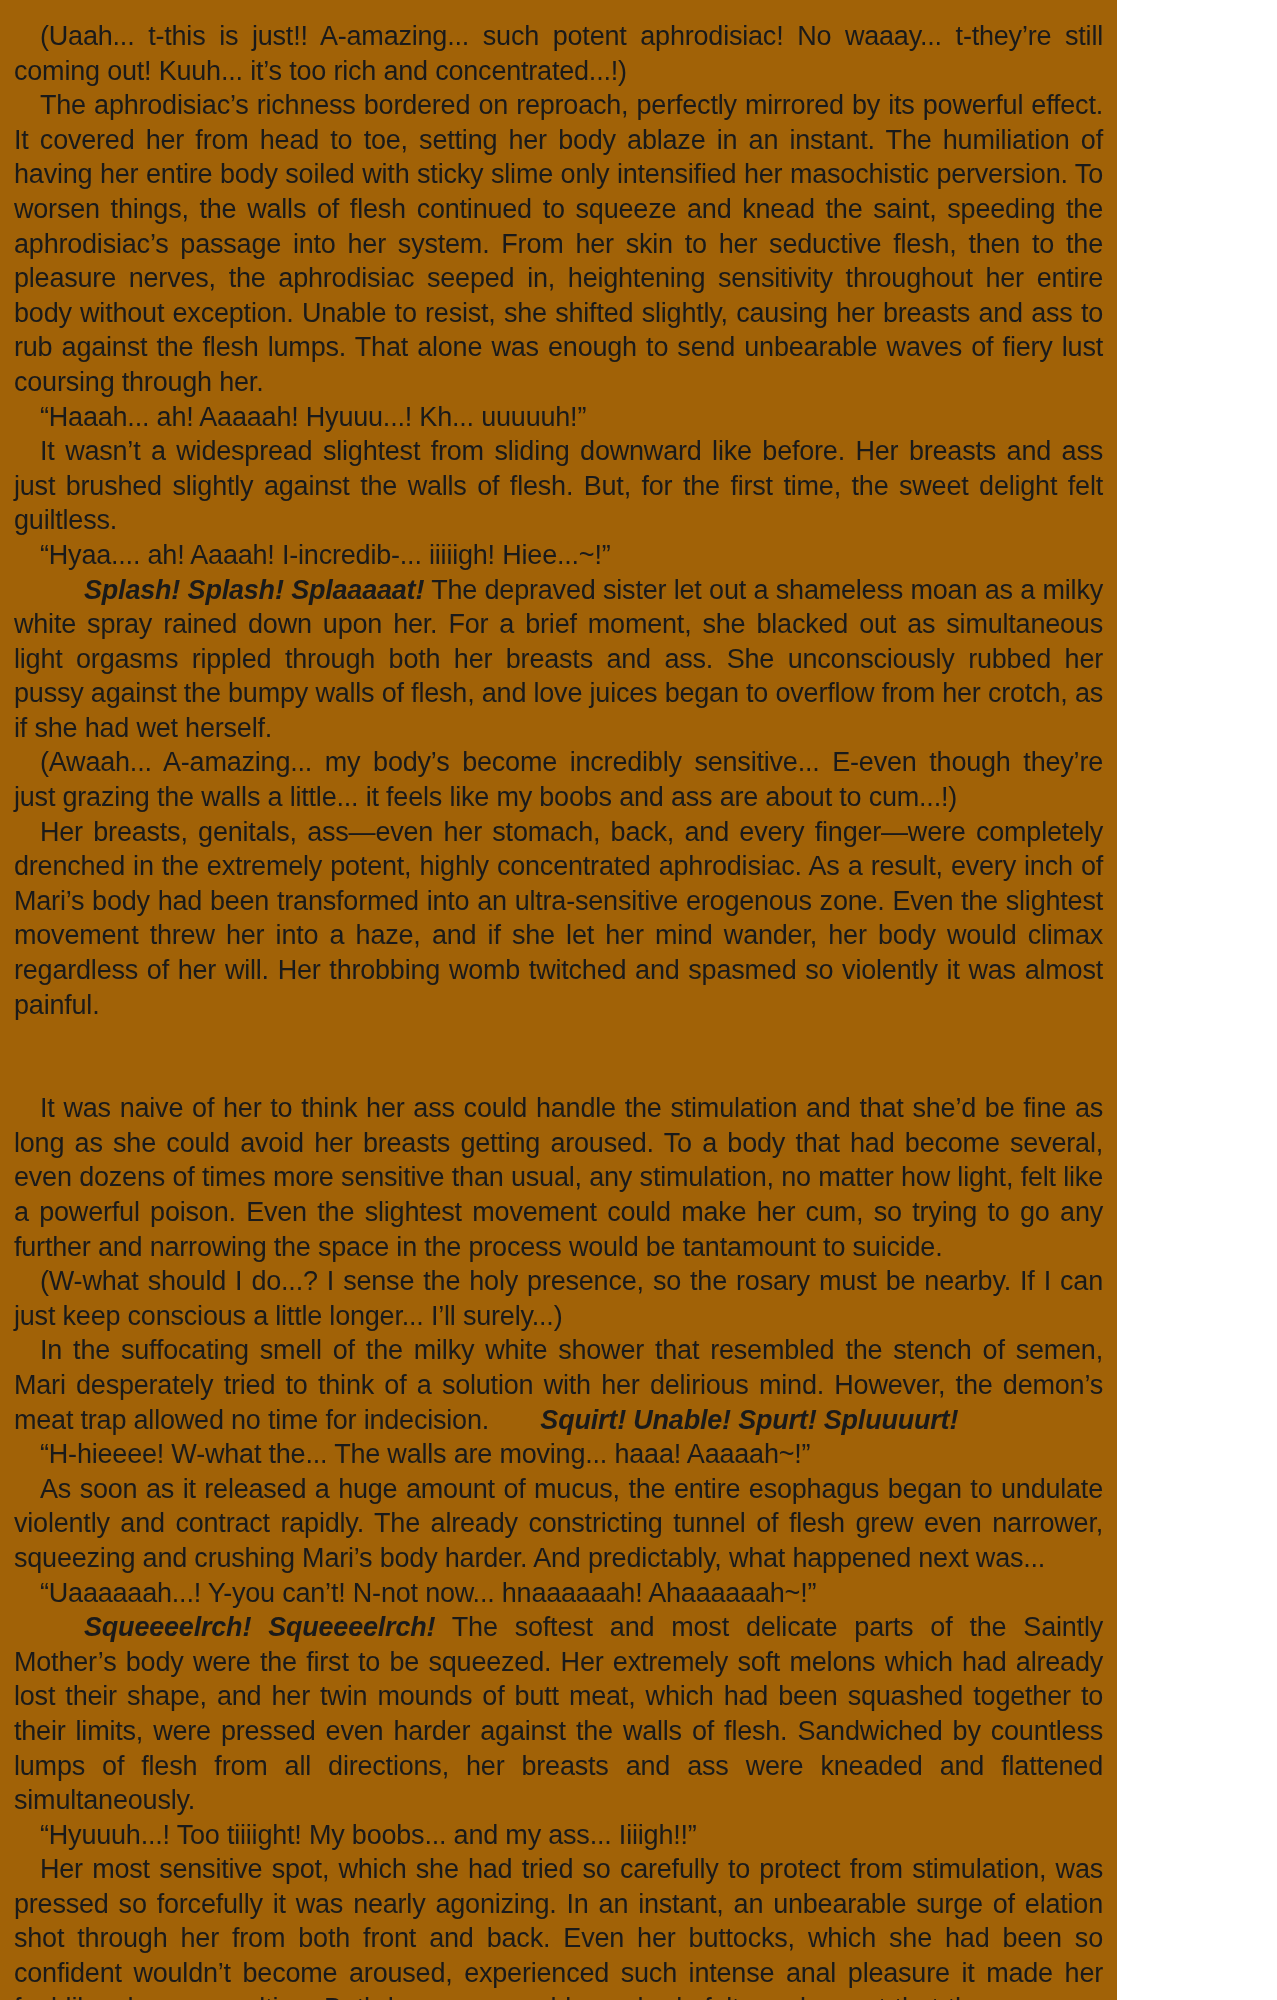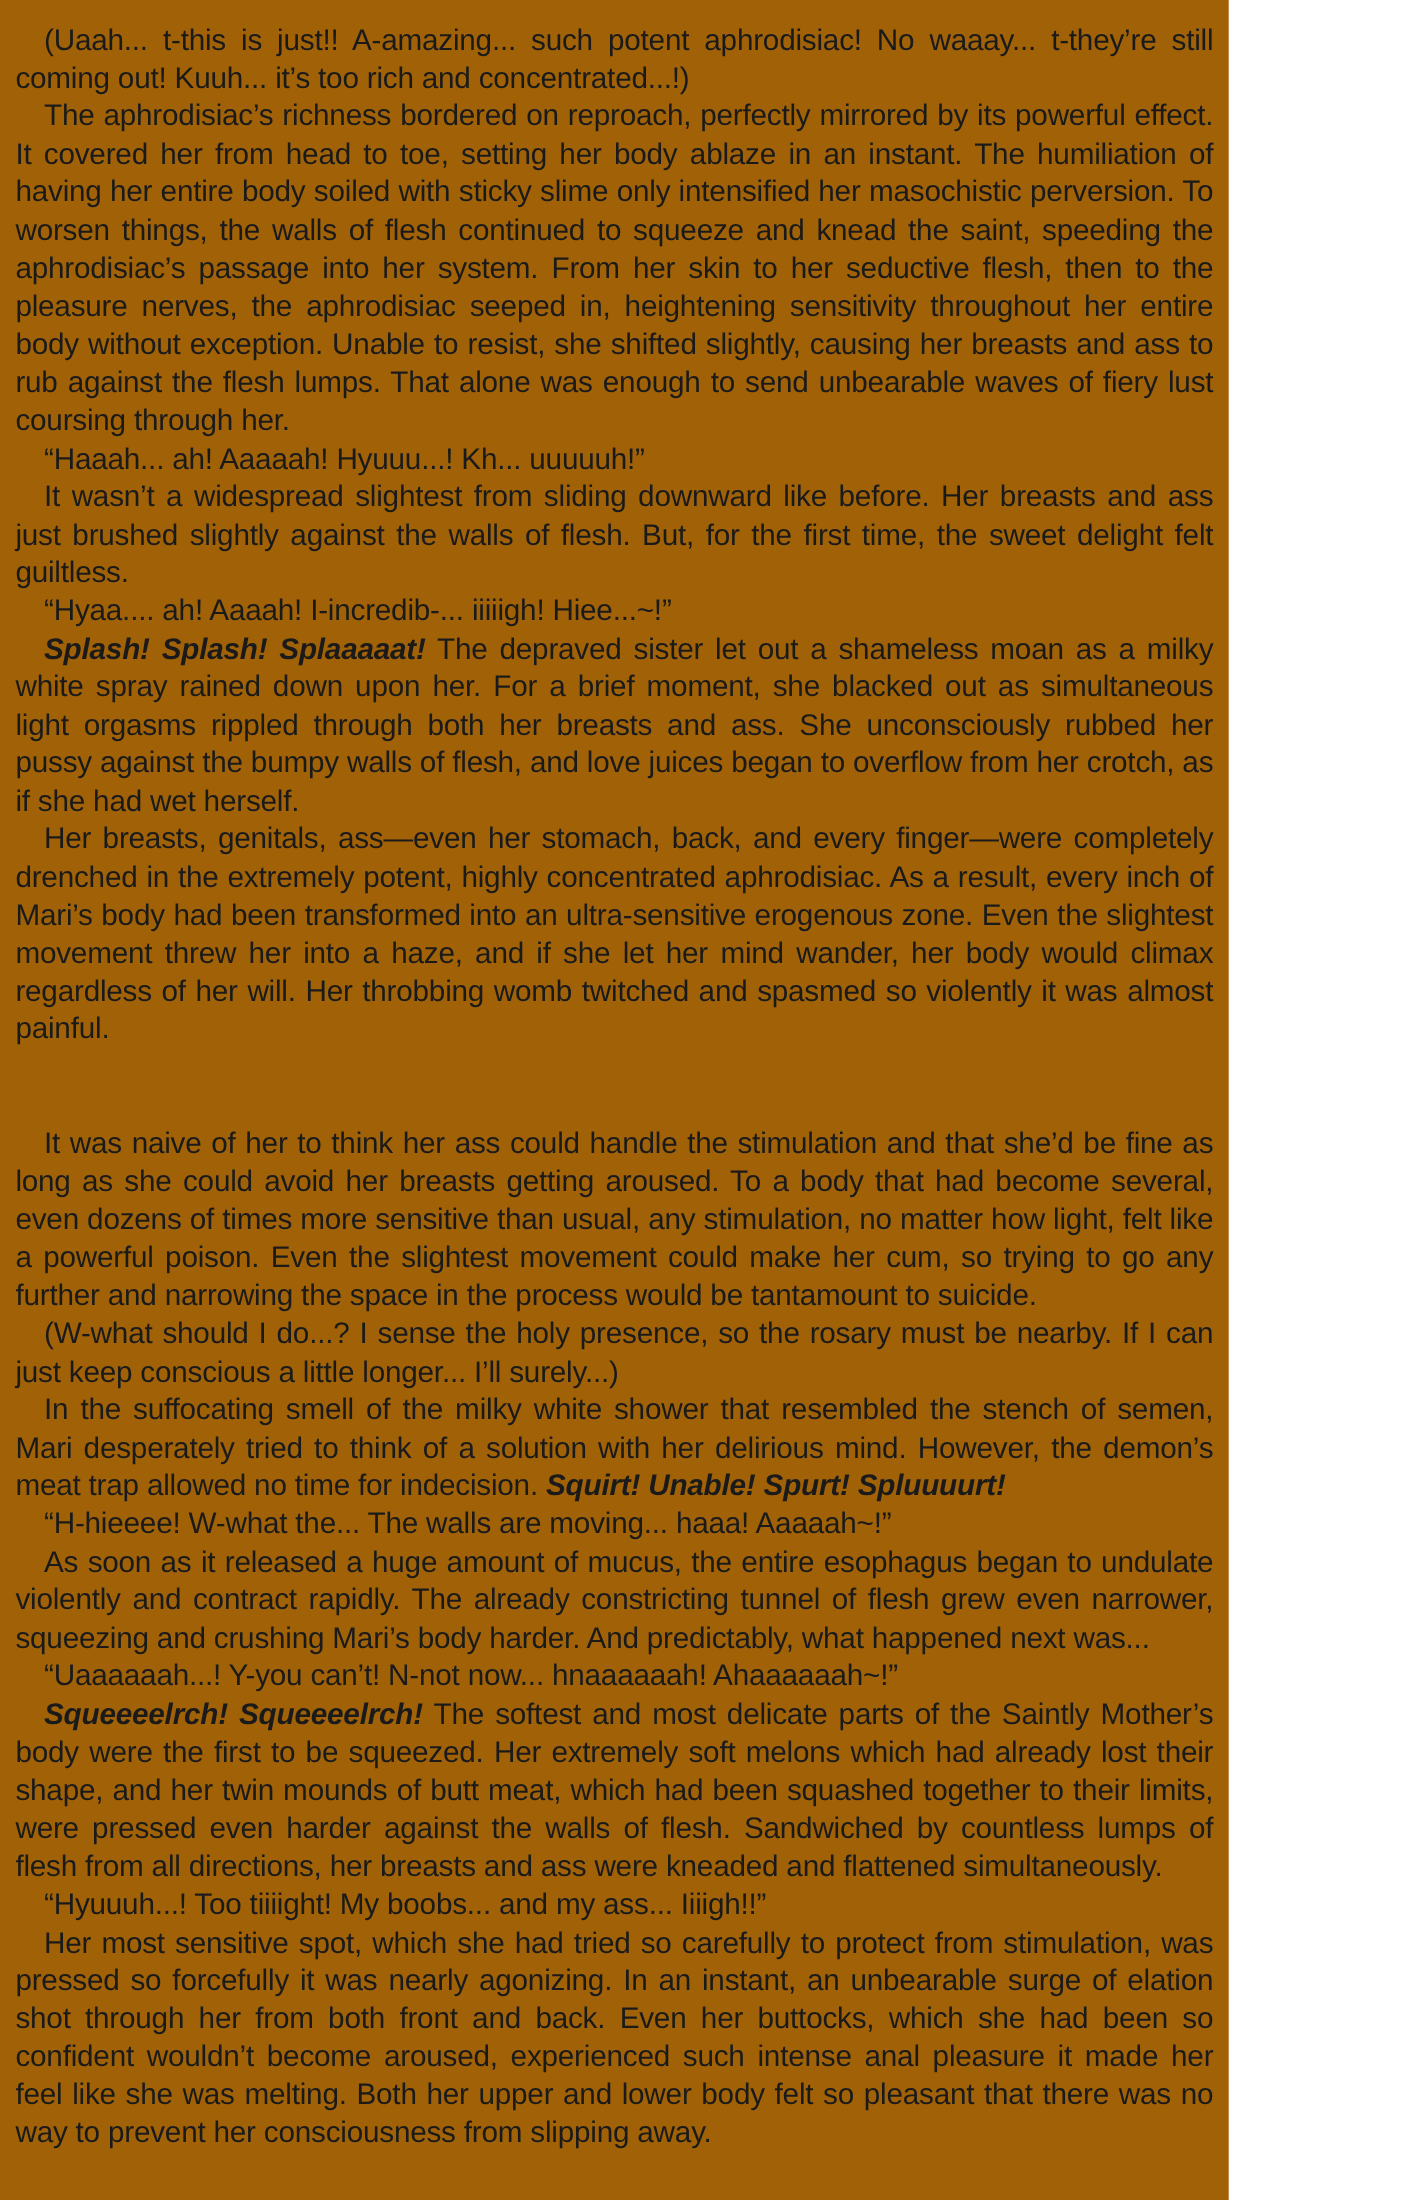--- a/index.html
+++ b/index.html
@@ -28,36 +28,38 @@
     text-align: justify;
   }
   .book-text p {
     margin: 0;
     padding: 0;
     text-indent: 26px;
   }
   .bi {
     font-weight: bold;
     font-style: italic;
+    margin-left: 44px;
   }
   .scene-break {
     height: 69px;
   }
 </style>
 </head>
 <body>
 
 <main class="reader-page">
   <article class="book-text">
       <p><span>(Uaah... t-this is just!! A-amazing... such potent aphrodisiac! No waaay... t-they’re still coming out! Kuuh... it’s too rich and concentrated...!)</span></p>
       <p><span>The aphrodisiac’s richness bordered on reproach, perfectly mirrored by its powerful effect. It covered her from head to toe, setting her body ablaze in an instant. The humiliation of having her entire body soiled with sticky slime only intensified her masochistic perversion. To worsen things, the walls of flesh continued to squeeze and knead the saint, speeding the aphrodisiac’s passage into her system. From her skin to her seductive flesh, then to the pleasure nerves, the aphrodisiac seeped in, heightening sensitivity throughout her entire body without exception. Unable to resist, she shifted slightly, causing her breasts and ass to rub against the flesh lumps. That alone was enough to send unbearable waves of fiery lust coursing through her.</span></p>
       <p><span>“Haaah... ah! Aaaaah! Hyuuu...! Kh... uuuuuh!”</span></p>
       <p><span>It wasn’t a widespread slightest from sliding downward like before. Her breasts and ass just brushed slightly against the walls of flesh. But, for the first time, the sweet delight felt guiltless.</span></p>
       <p><span>“Hyaa.... ah! Aaaah! I-incredib-... iiiiigh! Hiee...~!”</span></p>
       <p><span class="bi">Splash! Splash! Splaaaaat!</span><span> The depraved sister let out a shameless moan as a milky white spray rained down upon her. For a brief moment, she blacked out as simultaneous light orgasms rippled through both her breasts and ass. She unconsciously rubbed her pussy against the bumpy walls of flesh, and love juices began to overflow from her crotch, as if she had wet herself.</span></p>
+      <p><span>(Awaah... A-amazing... my body’s become incredibly sensitive... E-even though they’re just grazing the walls a little... it feels like my boobs and ass are about to cum...!)</span></p>
       <p><span>Her breasts, genitals, ass—even her stomach, back, and every finger—were completely drenched in the extremely potent, highly concentrated aphrodisiac. As a result, every inch of Mari’s body had been transformed into an ultra-sensitive erogenous zone. Even the slightest movement threw her into a haze, and if she let her mind wander, her body would climax regardless of her will. Her throbbing womb twitched and spasmed so violently it was almost painful.</span></p>
       <div class="scene-break"></div>
       <p><span>It was naive of her to think her ass could handle the stimulation and that she’d be fine as long as she could avoid her breasts getting aroused. To a body that had become several, even dozens of times more sensitive than usual, any stimulation, no matter how light, felt like a powerful poison. Even the slightest movement could make her cum, so trying to go any further and narrowing the space in the process would be tantamount to suicide.</span></p>
       <p><span>(W-what should I do...? I sense the holy presence, so the rosary must be nearby. If I can just keep conscious a little longer... I’ll surely...)</span></p>
       <p><span>In the suffocating smell of the milky white shower that resembled the stench of semen, Mari desperately tried to think of a solution with her delirious mind. However, the demon’s meat trap allowed no time for indecision. </span><span class="bi">Squirt! Unable! Spurt! Spluuuurt!</span></p>
       <p><span>“H-hieeee! W-what the... The walls are moving... haaa! Aaaaah~!”</span></p>
       <p><span>As soon as it released a huge amount of mucus, the entire esophagus began to undulate violently and contract rapidly. The already constricting tunnel of flesh grew even narrower, squeezing and crushing Mari’s body harder. And predictably, what happened next was...</span></p>
       <p><span>“Uaaaaaah...! Y-you can’t! N-not now... hnaaaaaah! Ahaaaaaah~!”</span></p>
       <p><span class="bi">Squeeeelrch! Squeeeelrch!</span><span> The softest and most delicate parts of the Saintly Mother’s body were the first to be squeezed. Her extremely soft melons which had already lost their shape, and her twin mounds of butt meat, which had been squashed together to their limits, were pressed even harder against the walls of flesh. Sandwiched by countless lumps of flesh from all directions, her breasts and ass were kneaded and flattened simultaneously.</span></p>
       <p><span>“Hyuuuh...! Too tiiiight! My boobs... and my ass... Iiiigh!!”</span></p>

